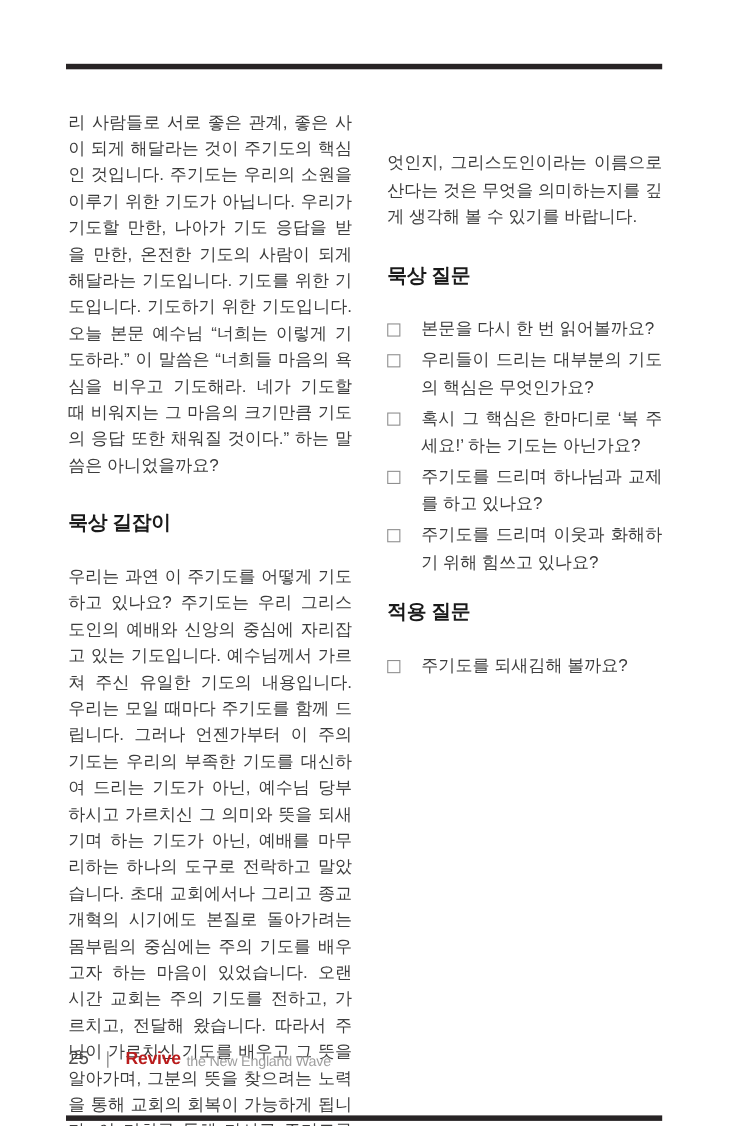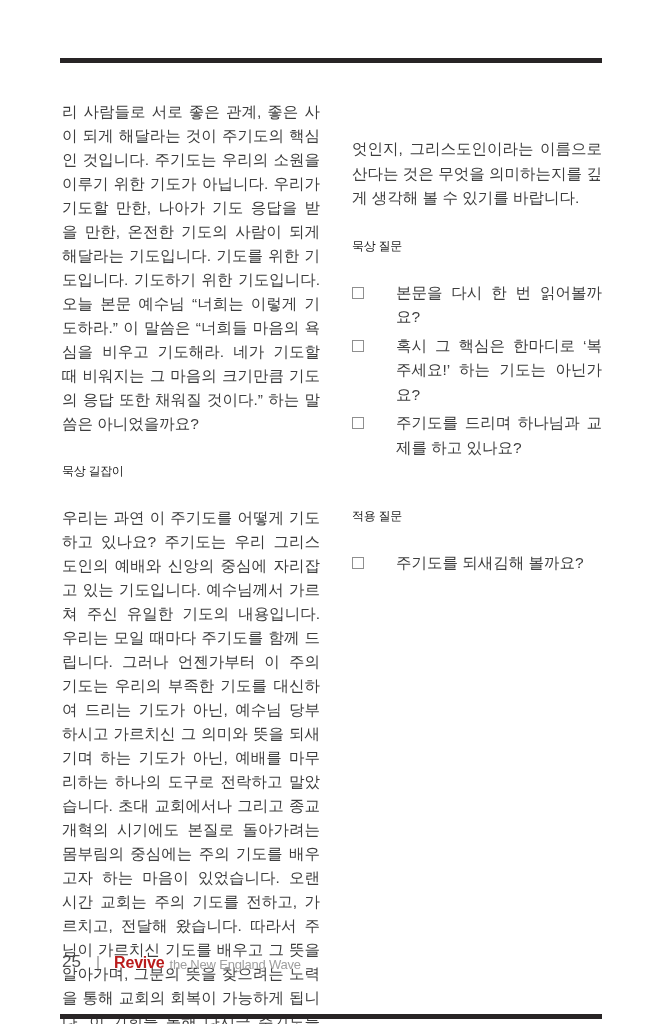--- a/index.html
+++ b/index.html
@@ -29,28 +29,27 @@
     display:flex;
   }
   .col-left{width:258px;margin-right:32px;}
   .col-right{width:250px;}
   .body-text{
     font-size:15.5px;line-height:24px;color:var(--body);
     text-align:justify;word-break:break-all;
   }
   .col-right .body-text{line-height:24.5px;margin-top:37px;}
   .section-heading{
-    font-size:12px;font-weight:normal;color:var(--heading);
+    font-size:18px;font-weight:bold;color:var(--heading);
     margin:27px 0 26px 0;letter-spacing:-0.3px;
   }
   .q-list{list-style:none;}
   .q-item{
     display:flex;align-items:flex-start;
     margin-bottom:4px;
-    gap:13px;
   }
   .q-checkbox{
     flex:0 0 auto;width:12px;height:12px;
     border:1.6px solid var(--box);
     margin:6px 19px 0 0;
   }
   .q-text{
     font-size:15.5px;line-height:24.5px;color:var(--body);
     text-align:justify;word-break:break-all;
   }
@@ -86,34 +85,42 @@
 
       <h2 class="section-heading">묵상 질문</h2>
 
       <ul class="q-list">
 
           <li class="q-item">
             <span class="q-checkbox"></span>
             <span class="q-text">본문을 다시 한 번 읽어볼까요?</span>
           </li>
 
+          <li class="q-item">
+            <span class="q-checkbox"></span>
+            <span class="q-text">우리들이 드리는 대부분의 기도의 핵심은 무엇인가요?</span>
+          </li>
 
           <li class="q-item">
             <span class="q-checkbox"></span>
             <span class="q-text">혹시 그 핵심은 한마디로 ‘복 주세요!’ 하는 기도는 아닌가요?</span>
           </li>
 
           <li class="q-item">
             <span class="q-checkbox"></span>
             <span class="q-text">주기도를 드리며 하나님과 교제를 하고 있나요?</span>
           </li>
 
+          <li class="q-item">
+            <span class="q-checkbox"></span>
+            <span class="q-text">주기도를 드리며 이웃과 화해하기 위해 힘쓰고 있나요?</span>
+          </li>
         </ul>
 
-      <h2 class="section-heading" style="margin-top:48px;">적용 질문</h2>
+      <h2 class="section-heading" style="margin-top:20px;">적용 질문</h2>
 
       <ul class="q-list">
 
           <li class="q-item">
             <span class="q-checkbox"></span>
             <span class="q-text">주기도를 되새김해 볼까요?</span>
           </li>
 
 
         </ul>

